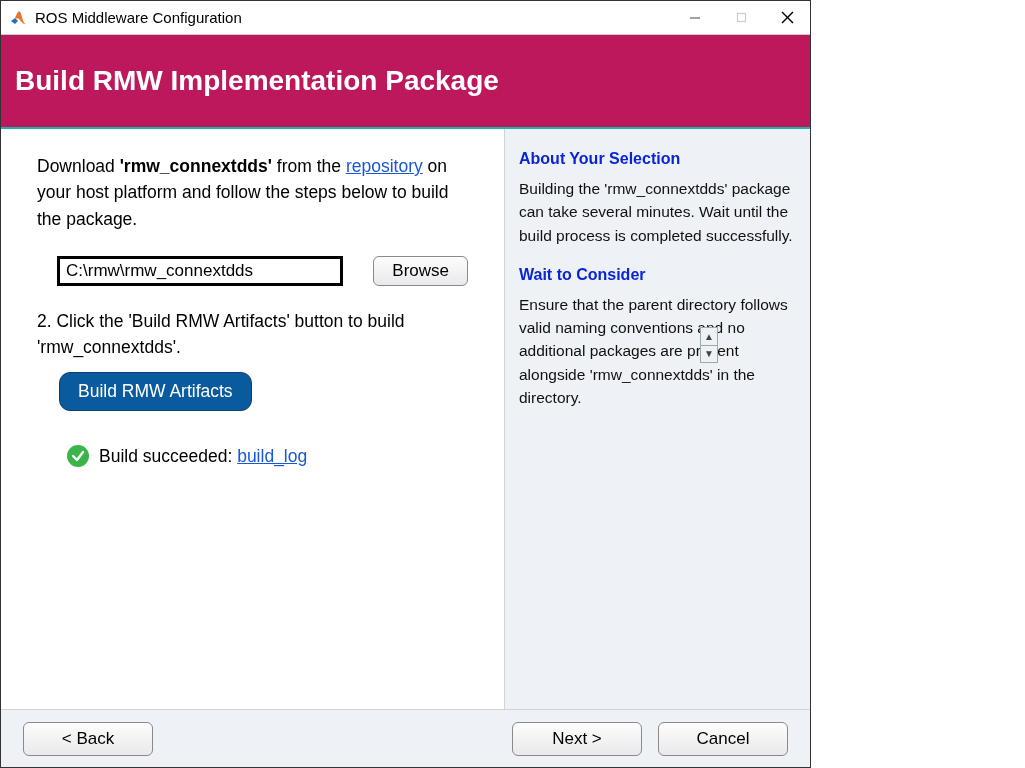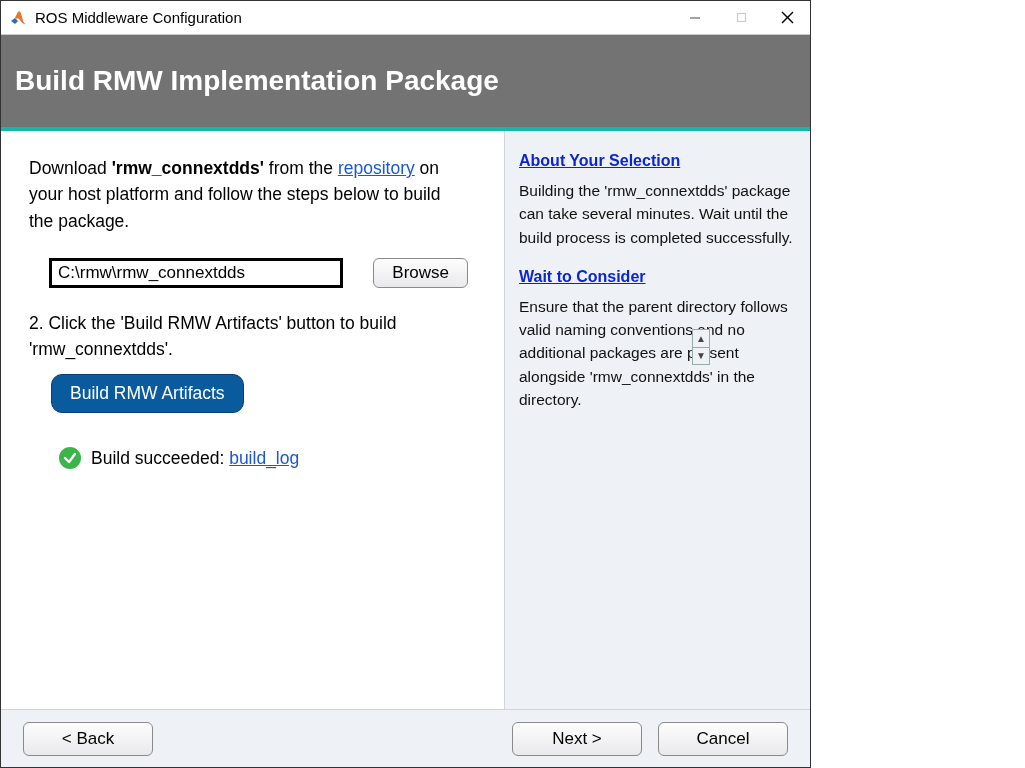--- a/index.html
+++ b/index.html
@@ -33,38 +33,39 @@
   .win-controls { display: flex; height: 100%; }
   .win-btn {
     width: 46px; height: 100%;
     display: flex; align-items: center; justify-content: center;
     color: #666;
   }
   .win-btn.close svg { color: #000; }
   .win-btn.inactive { color: #ccc; }
 
   .header-band {
-    background: #737373;
+    background: #be185d;
     color: #fff;
     padding: 30px 14px;
     min-height: 60px;
     display: flex; align-items: center;
-    border-bottom: 4px solid #14b8a6;
+    border-bottom: 2px solid #14b8a6;
   }
   .header-band h1 {
     margin: 0;
     font-size: 28px;
     font-weight: 700;
   }
 
   .body {
     flex: 1;
     display: flex;
     min-height: 0;
     position: relative;
+    margin-left: 8px;
   }
   .main {
     flex: 1;
     padding: 24px 26px 10px 28px;
     color: #000;
     font-size: 17.5px;
     line-height: 1.5;
     margin-right: 10px;
     overflow: hidden;
   }
@@ -75,21 +76,20 @@
     padding: 14px 14px 10px 14px;
     font-size: 15.5px;
     color: #111;
     line-height: 1.5;
   }
   .sidebar h3 {
     color: #0a24d8;
     font-size: 16px;
     font-weight: 700;
     margin: 4px 0 6px 0;
-    text-decoration: underline;
   }
   .sidebar p { margin: 0 0 16px 0; }
 
   .intro { margin-bottom: 24px; max-width: 660px; }
   .intro .pkg { font-weight: 700; }
   .link { color: #1a57d6; text-decoration: underline; cursor: pointer; }
   .step { margin-bottom: 22px; }
   .path-row {
     display: flex; align-items: center; gap: 30px;
     margin: 12px 0 0 20px;

